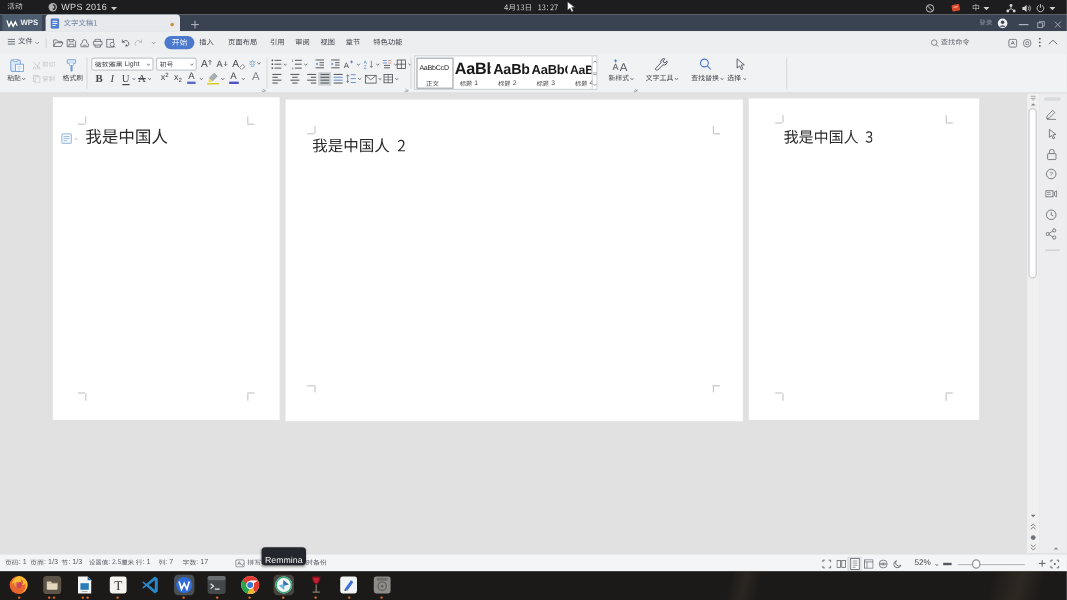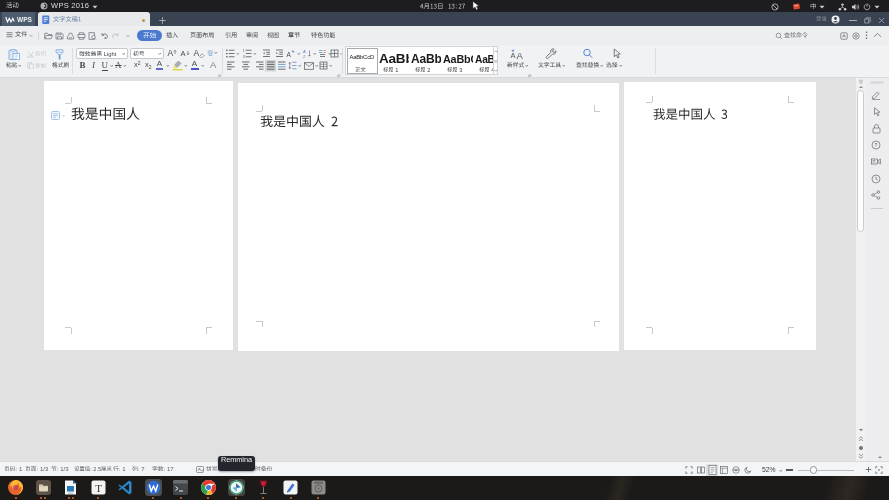--- a/index.html
+++ b/index.html
@@ -1255,21 +1255,21 @@
         <path d="M1.5 5 V1.5 H5 M11 1.5 H14.5 V5 M14.5 11 V14.5 H11 M5 14.5 H1.5 V11" fill="none" stroke="#54585e" stroke-width="1.4"></path>
         <circle cx="8" cy="8" r="1.6" fill="#54585e"></circle>
       </svg>
     </div>
 </div>
 <div style="position:absolute;left:877px;top:455px;display:flex;align-items:flex-start;white-space:nowrap;">
     <svg width="6" height="4" viewBox="0 0 12 8">
       <path d="M2 6 L6 2 L10 6 Z" fill="#85898d"></path>
     </svg>
   </div>
-<div class="ab" style="left:218px;top:455.5px;width:37px;height:15.5px;background:#23272d;border-radius:3px;box-shadow:0 1px 2px rgba(0,0,0,.35);display:flex;align-items:flex-start;justify-content:center;z-index:5">
+<div class="ab" style="left:218px;top:455.5px;width:37px;height:15.5px;background:#23272d;border-radius:3px;box-shadow:0 1px 2px rgba(0,0,0,.35);display:flex;align-items:flex-end;justify-content:center;z-index:5">
     <span style="font-size:7.3px;color:#f2f2f2;line-height:8px">Remmina</span>
   </div>
 <div class="ab" style="left:0;top:476px;width:889px;height:24px;background:#1c1a19;overflow:hidden">
 <div class="ab" style="left:560px;top:0;width:120px;height:24px;background:linear-gradient(105deg,transparent 40%,rgba(125,105,75,.15) 50%,transparent 60%)"></div>
 <div class="ab" style="left:800px;top:0;width:89px;height:24px;background:linear-gradient(105deg,transparent 30%,rgba(125,105,75,.18) 55%,transparent 75%)"></div>
 <div class="ab" style="left:7.0px;top:2.5px;width:17px;height:17px;border-radius:3.5px;overflow:hidden"><svg width="17" height="17" viewBox="0 0 34 34">
         <circle cx="17" cy="17" r="15" fill="#e8652d"></circle>
         <path d="M17 2 a15 15 0 0 1 15 15 a15 15 0 0 1 -15 15 c10 -2 13 -10 11 -17 c-1.5 2 -3 2.5 -5 2 c3 -4 1 -8 -2 -10 c1 3 0 5 -3 6 c-4 1.5 -5 5 -3 9 c-4 -1 -6 -5 -5 -9 c-3 1 -4 3 -4 6 a15 15 0 0 1 11 -17" fill="#f9bc33"></path>
         <circle cx="17" cy="17" r="5.5" fill="#b5237a" opacity=".5"></circle>
       </svg></div>

